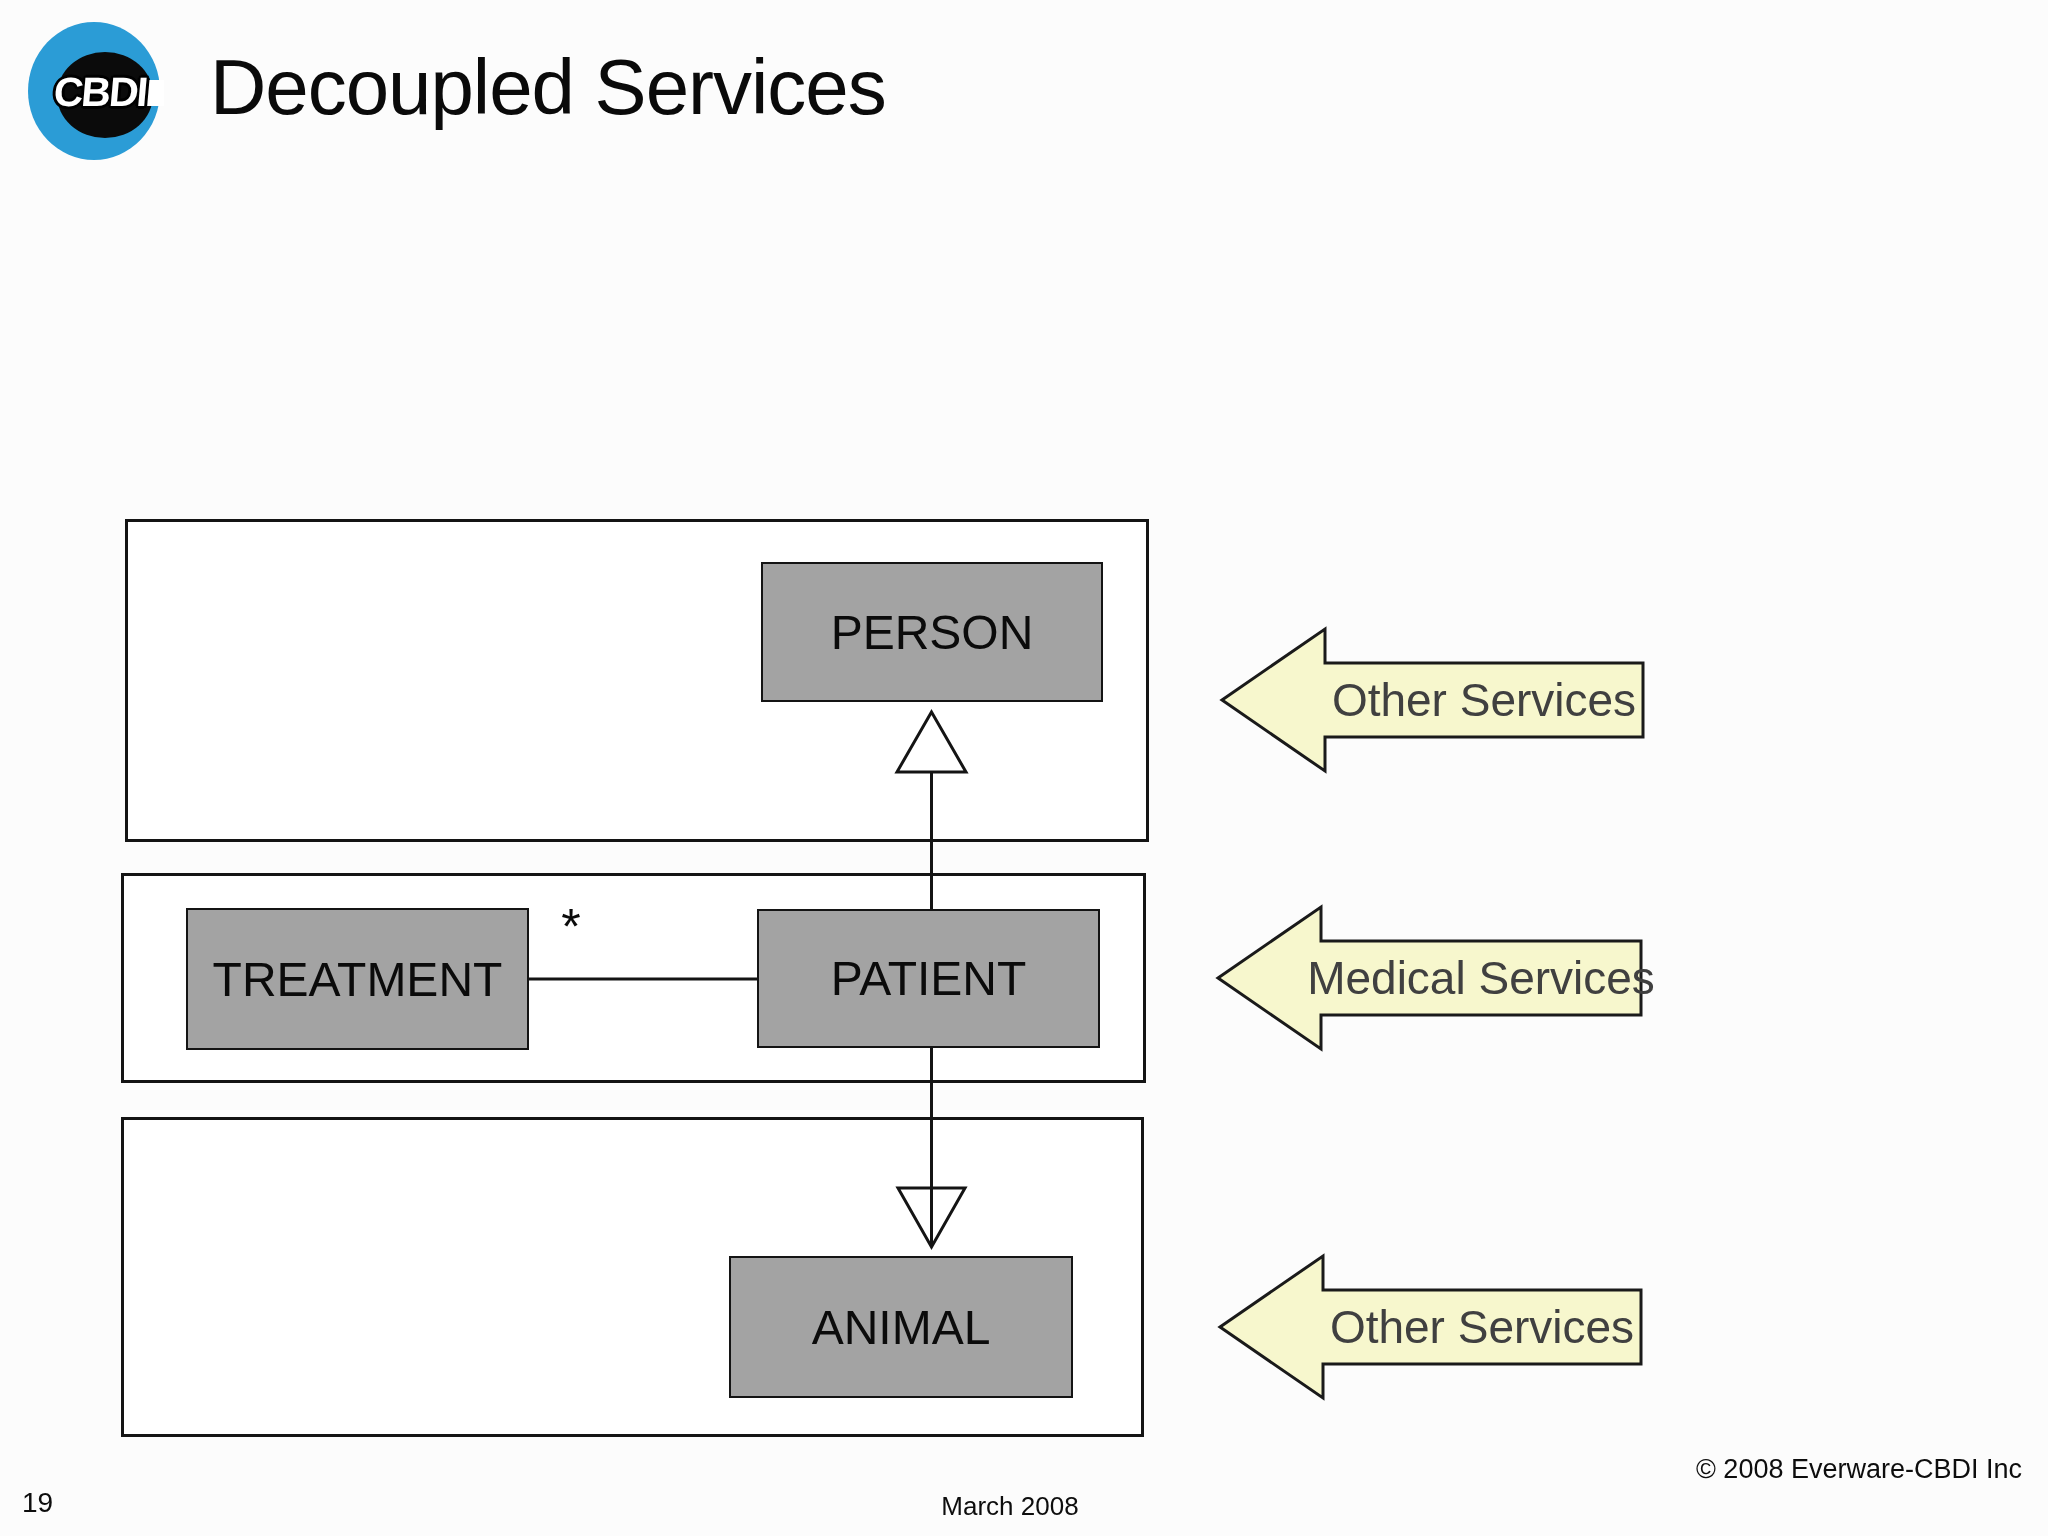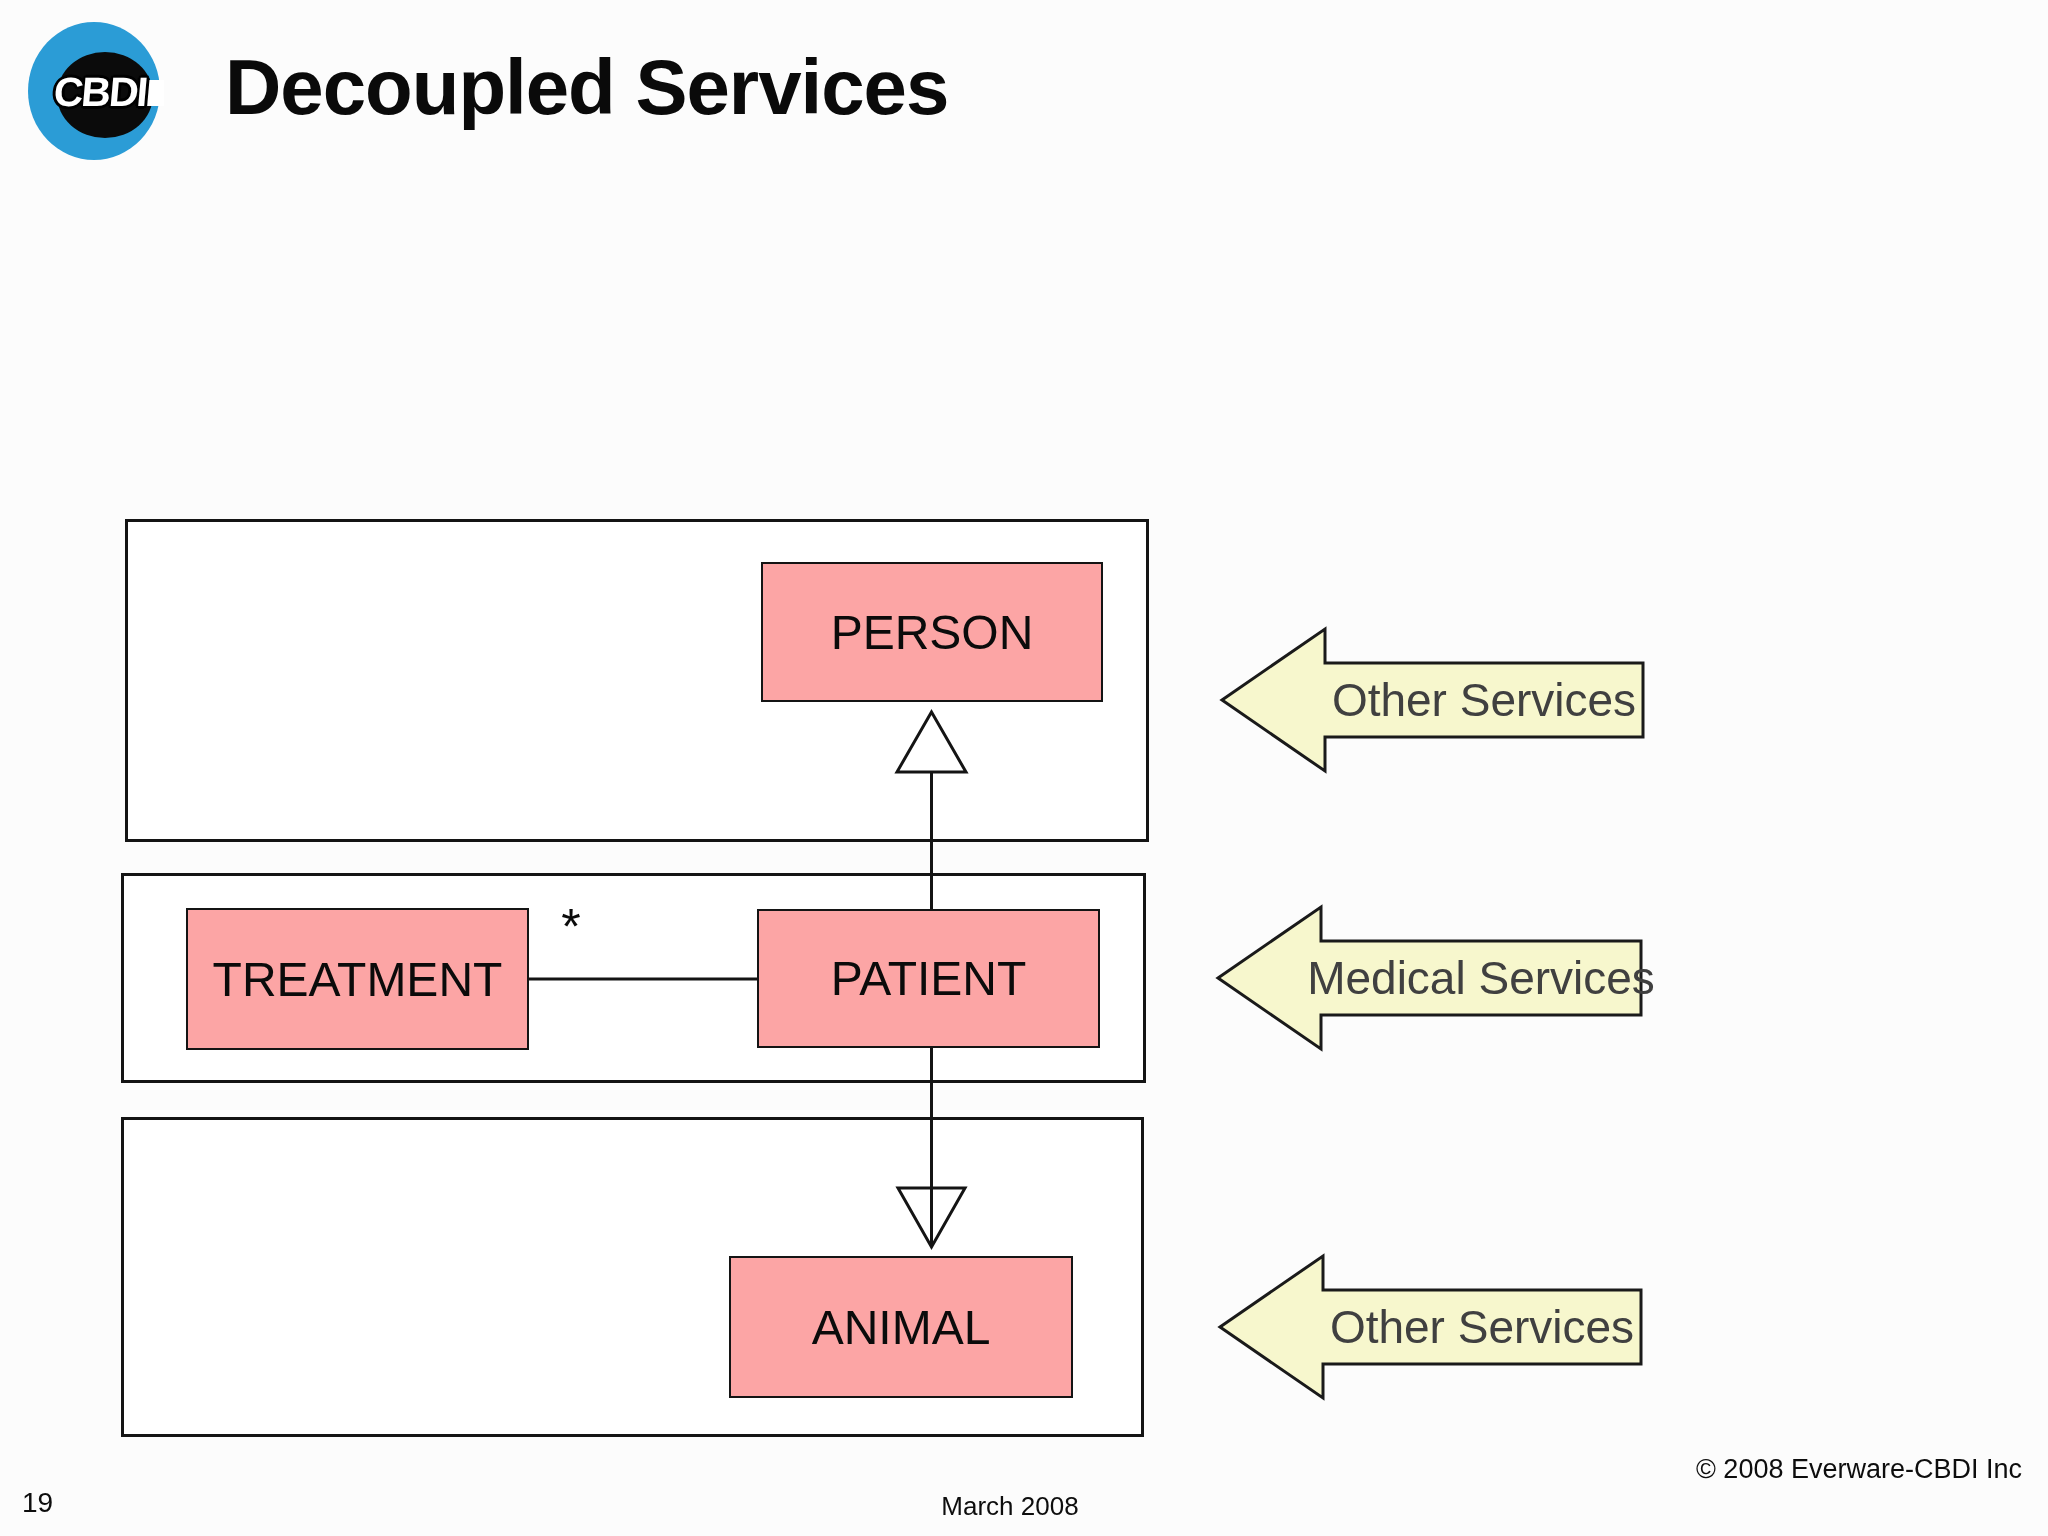--- a/index.html
+++ b/index.html
@@ -17,33 +17,33 @@
   .logo-black{position:absolute;left:29px;top:30px;width:96px;height:86px;border-radius:50%;background:#0b0b0b;}
   .logo-notch{position:absolute;left:118px;top:58px;width:18px;height:26px;background:#ffffff;}
   .logo-text{
     position:absolute;left:2px;top:50px;width:140px;text-align:center;
     font-size:41px;font-weight:700;color:#ffffff;letter-spacing:-2px;
     transform:skewX(-5deg);line-height:1;
     text-shadow:-3px 0 0 #000,3px 0 0 #000,0 -3px 0 #000,0 3px 0 #000,
                 -2px -2px 0 #000,2px -2px 0 #000,-2px 2px 0 #000,2px 2px 0 #000;
   }
   .title{
-    left:210px;top:48px;font-size:78px;font-weight:700;line-height:1;
-    letter-spacing:-1px;color:#0a0a0a;white-space:nowrap;z-index:2;margin-left:15px;
+    left:210px;top:48px;font-size:78px;font-weight:400;line-height:1;
+    letter-spacing:-1px;color:#0a0a0a;white-space:nowrap;z-index:2;
   }
 
   
   .group{border:3px solid #141414;background:#ffffff;z-index:1;}
   .group-1{left:125px;top:519px;width:1018px;height:317px;}
   .group-2{left:121px;top:873px;width:1019px;height:204px;}
   .group-3{left:121px;top:1117px;width:1017px;height:314px;}
 
   
   .node{
-    background:#fca5a5;border:2px solid #141414;z-index:2;
+    background:#a3a3a3;border:2px solid #141414;z-index:2;
     display:flex;align-items:center;justify-content:center;
     font-size:48px;color:#0b0b0b;white-space:nowrap;
   }
   .node-person{left:761px;top:562px;width:338px;height:136px;}
   .node-treatment{left:186px;top:908px;width:339px;height:138px;}
   .node-patient{left:757px;top:909px;width:339px;height:135px;}
   .node-animal{left:729px;top:1256px;width:340px;height:138px;}
 
   
   .overlay{left:0;top:0;width:2048px;height:1536px;z-index:3;pointer-events:none;}

